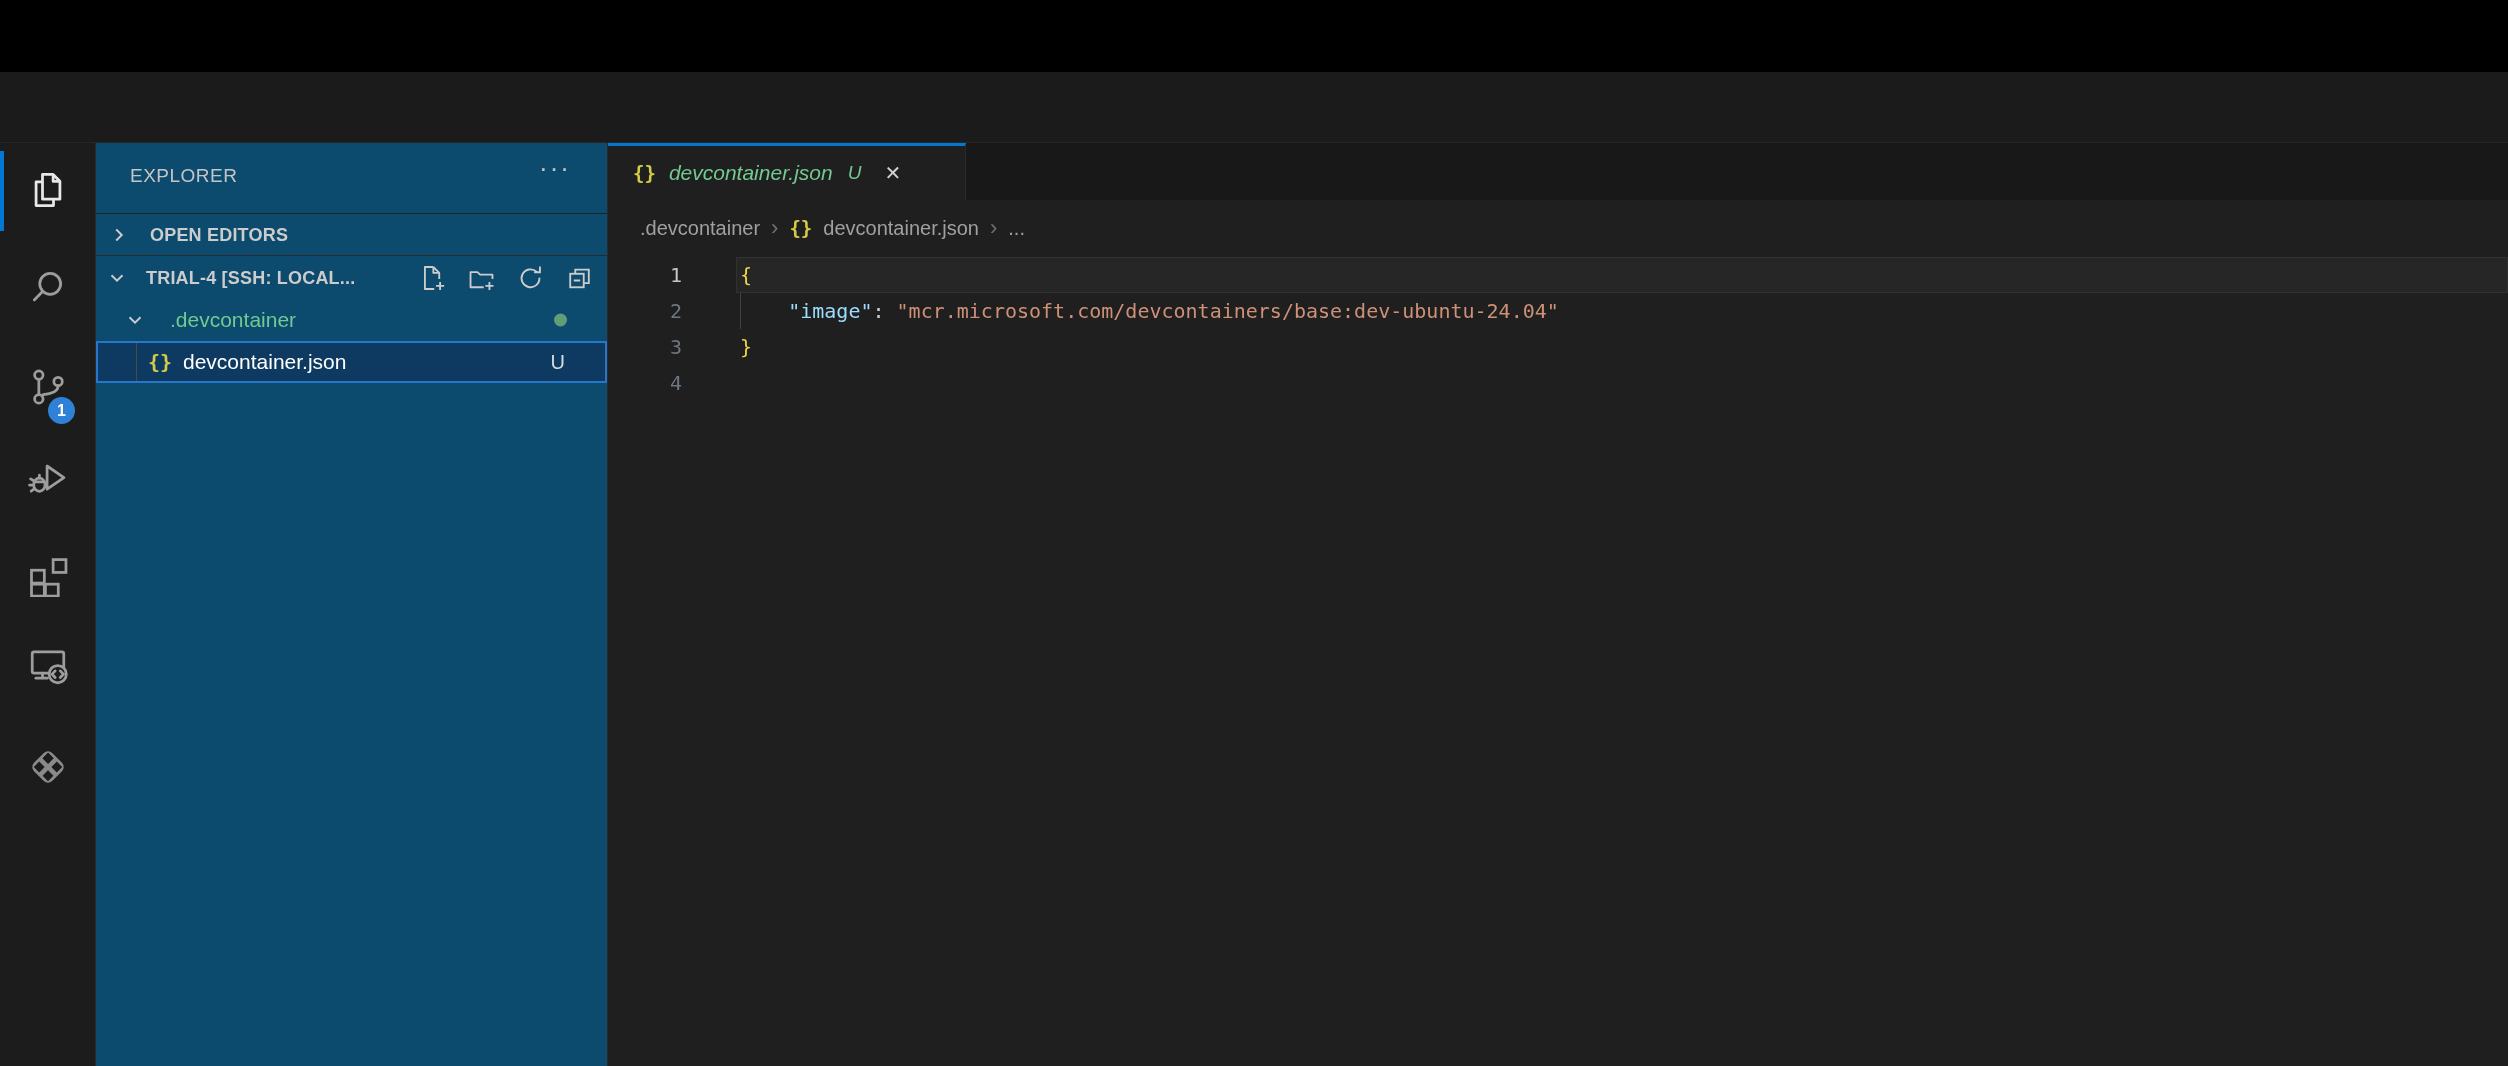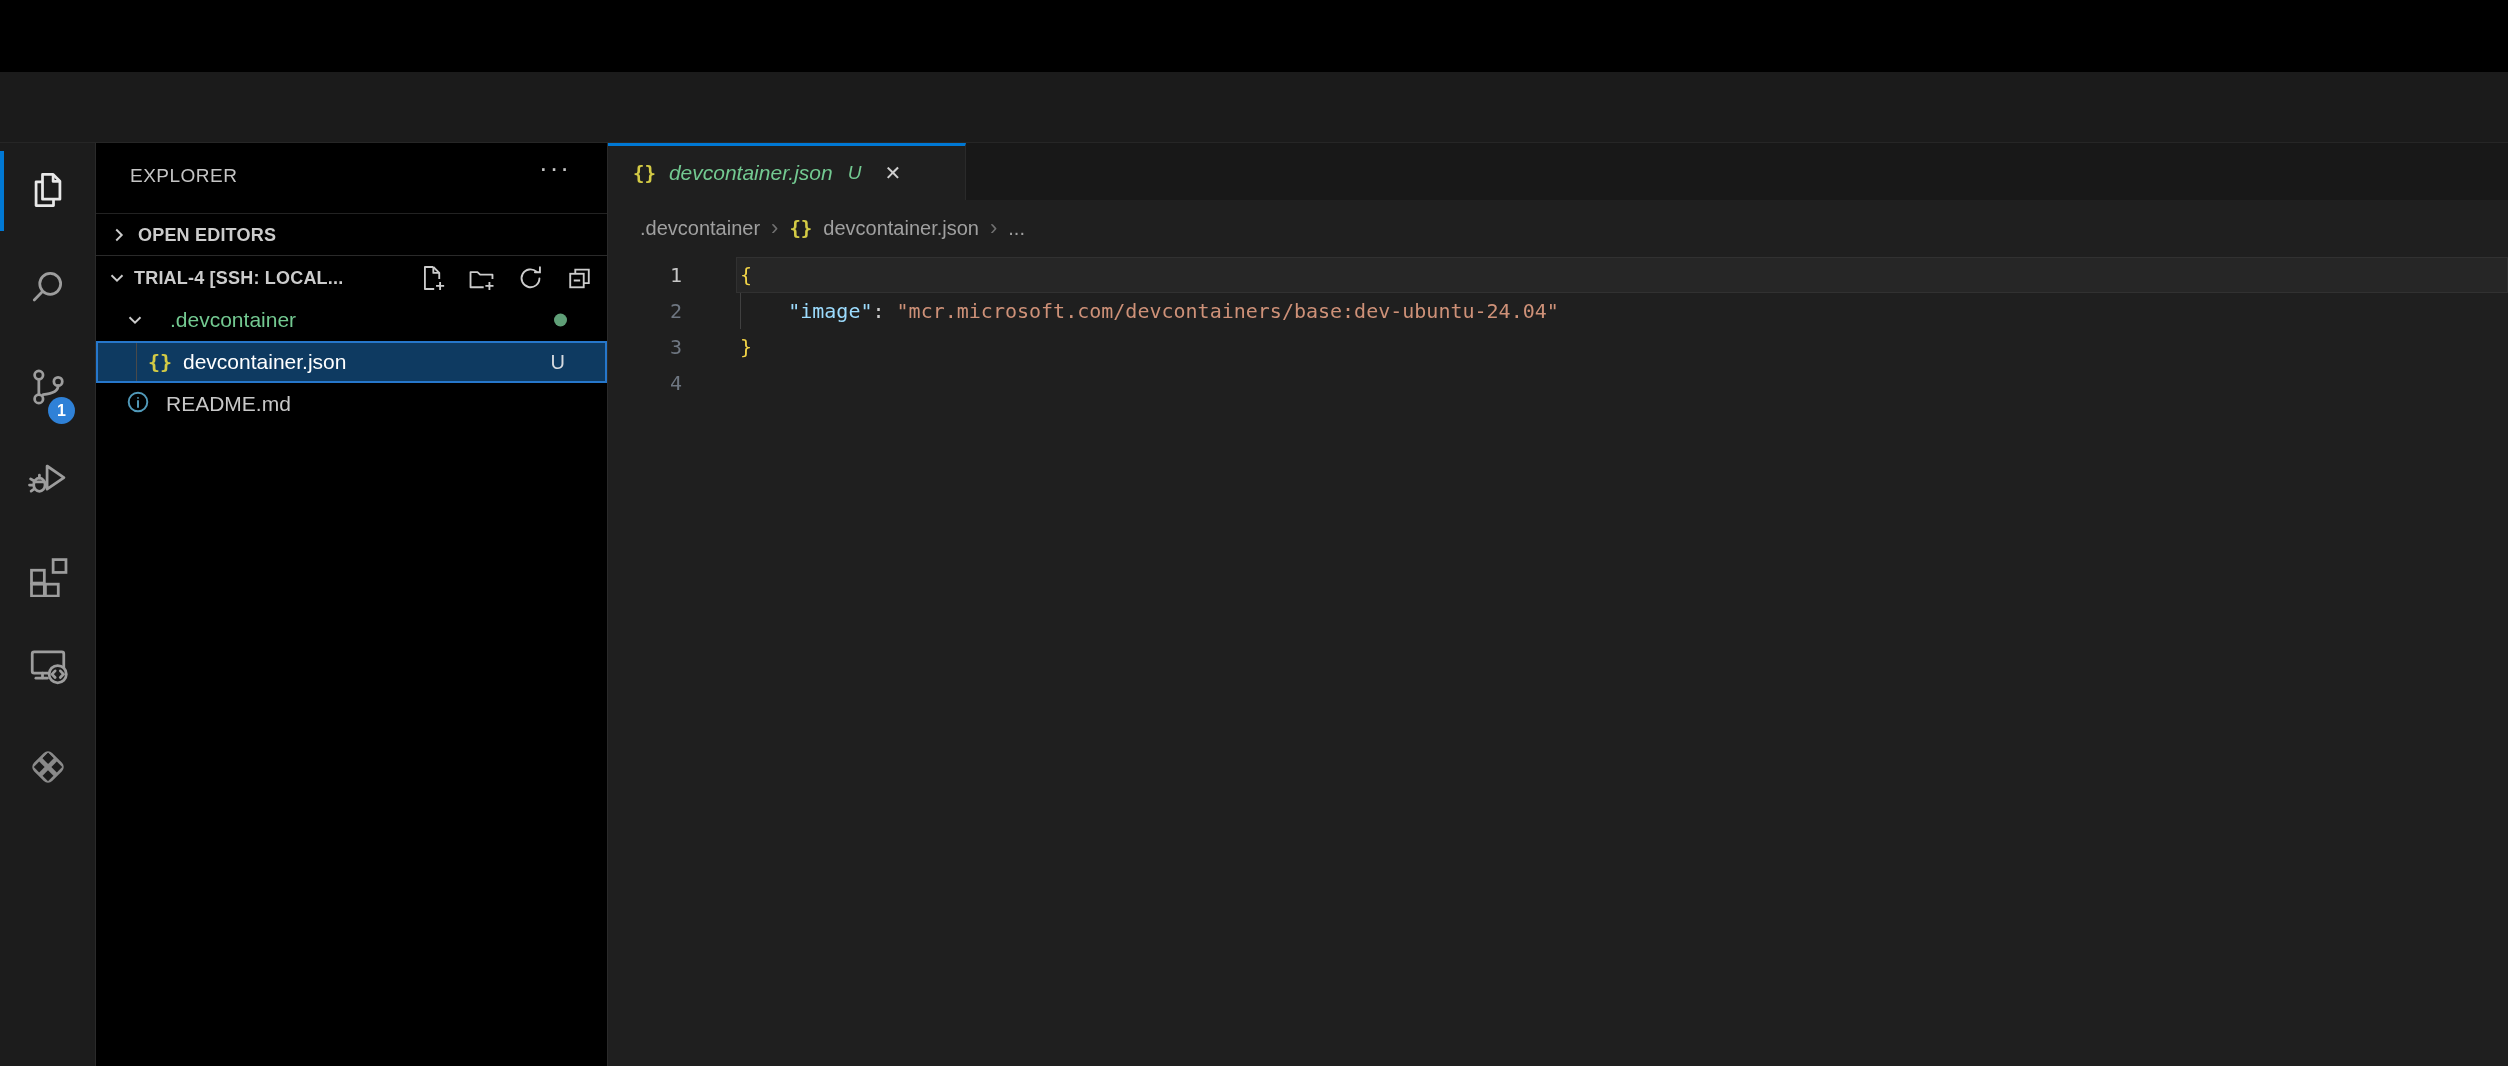--- a/index.html
+++ b/index.html
@@ -25,27 +25,27 @@
                  border-right:1px solid #2a2a2a; }
   .ab-item { position:absolute; left:26px; width:44px; height:44px; color:#9d9d9d; }
   .ab-item.active { color:#e8e8e8; }
   .ab-item svg { width:44px; height:44px; display:block; }
   .ab-indicator { position:absolute; left:0; top:8px; width:4px; height:80px; background:#0078d4; }
   .scm-badge { position:absolute; left:48px; top:254px; width:27px; height:27px; border-radius:50%;
                background:#2f81d7; color:#fff; font-size:16px; font-weight:bold;
                display:flex; align-items:center; justify-content:center; }
 
   
-  .sidebar { position:absolute; left:96px; top:143px; width:512px; height:923px; background:#000000;
+  .sidebar { position:absolute; left:96px; top:143px; width:512px; height:923px; background:#0c4a6e;
              border-right:1px solid #2a2a2a;text-align:right; }
   .sb-header { position:absolute; left:0; top:0; width:100%; height:66px; }
   .sb-title  { position:absolute; left:34px; top:22px; font-size:19px; color:#c5c5c5; letter-spacing:.5px; }
   .sb-more   { position:absolute; right:36px; top:10px; font-size:26px; color:#c5c5c5; letter-spacing:2px; }
   .sb-row { position:absolute; left:0; width:100%; height:42px; display:block; }
-  .sec-label { position:absolute; font-size:18px; font-weight:bold; color:#cccccc; top:50%; transform:translateY(-50%); letter-spacing:.2px;}
+  .sec-label { position:absolute; font-size:18px; font-weight:bold; color:#cccccc; top:50%; transform:translateY(-50%); letter-spacing:.2px;margin-left:12px;}
   .chev { position:absolute; top:50%; transform:translateY(-50%); width:22px; height:22px; color:#cccccc; }
   .chev svg { width:22px; height:22px; display:block; }
   .sec-actions { position:absolute; right:14px; top:50%; transform:translateY(-50%);
                  display:flex; gap:22px; color:#cccccc; }
   .sec-actions svg { width:27px; height:27px; display:block; }
   .tree-label { position:absolute; top:50%; transform:translateY(-50%); font-size:21px; color:#cccccc; }
   .folder-name { color:#73c991; }
   .git-dot { position:absolute; right:40px; top:50%; transform:translateY(-50%);
              width:13px; height:13px; border-radius:50%; background:#5f9f77; }
   .row-selected { background:#0e3a61; border:2px solid #2677cb; }
@@ -231,30 +231,20 @@
     <span class="git-dot"></span>
   </div>
 
   <div class="sb-row row-selected" style="top:198px;height:42px;">
     <span class="indent-guide-tree"></span>
     <span class="tree-label json-glyph" style="left:50px">{}</span>
     <span class="tree-label" style="left:85px;color:#ffffff">devcontainer.json</span>
     <span class="u-badge">U</span>
   </div>
 
-  <div class="sb-row" style="top:240px;height:42px;">
-    <span class="info-icon" style="left:30px">
-      <svg width="24" height="24" viewBox="0 0 16 16" fill="none" stroke="#519aba" stroke-width="1.3">
-        <circle cx="8" cy="8" r="6.2"></circle>
-        <circle cx="8" cy="5.3" r="0.6" fill="#519aba" stroke="none"></circle>
-        <path d="M8 7.3v4" stroke-linecap="round"></path>
-      </svg>
-    </span>
-    <span class="tree-label" style="left:70px;color:#c8c8c8">README.md</span>
-  </div>
 </div>
 
 <div class="editor">
   <div class="tabstrip">
     <div class="tab">
       <span class="json-glyph" style="font-size:19px">{}</span>
       <span class="tab-name">devcontainer.json</span>
       <span class="tab-badge">U</span>
       <span class="tab-close">✕</span>
     </div>

